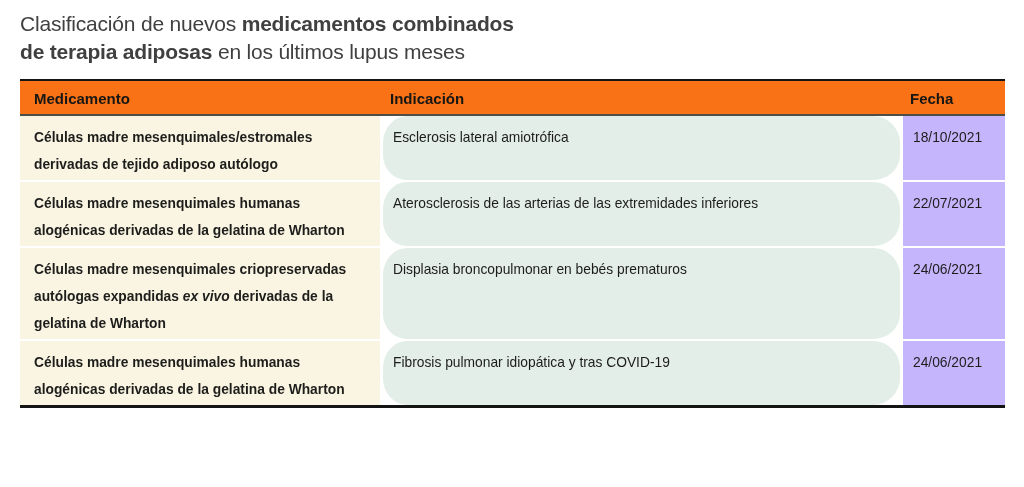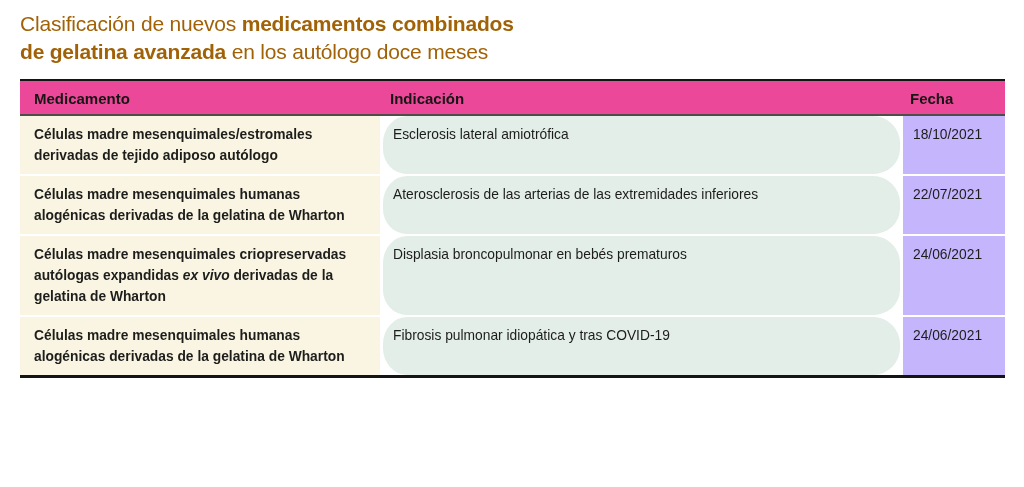--- a/index.html
+++ b/index.html
@@ -5,43 +5,43 @@
   html,body{margin:0;padding:0;}
   body{
     width:1024px;height:487px;background:#ffffff;
     font-family:"Liberation Sans", sans-serif;
     color:#1d1d1b;
     -webkit-font-smoothing:antialiased;
   }
   .wrap{padding:6px 0 0 20px;}
   h1{
     font-size:21px;line-height:28px;font-weight:400;
-    margin:4px 0 13px 0;color:#a16207;letter-spacing:-0.2px;
+    margin:4px 0 13px 0;color:#404040;letter-spacing:-0.2px;
   }
   h1 strong{font-weight:700;}
   table{
     width:985px;table-layout:fixed;
     border-collapse:separate;border-spacing:0;
     border-top:2px solid #141414;
     border-bottom:3px solid #141414;
   }
   col.c-med{width:360px;}
   col.c-ind{width:520px;}
   col.c-fecha{width:105px;}
   th{
-    background:#ec4899;text-align:left;vertical-align:top;
+    background:#f97316;text-align:left;vertical-align:top;
     font-size:15px;font-weight:700;line-height:17px;
     padding:9px 10px 7px 10px;
     border-bottom:2px solid #4e4e49;
     color:#161614;
   }
   th:first-child{padding-left:14px;}
   td{
-    vertical-align:top;font-size:15px;line-height:21px;
-    padding:7px 10px 9px 10px;
+    vertical-align:top;font-size:15px;line-height:27px;
+    padding:7px 10px 3px 10px;
     border-bottom:2px solid #ffffff;
     white-space:pre-line;
   }
   td:first-child{padding-left:14px;}
   tbody tr:last-child td{border-bottom:0;}
   td.cell-med{background:#f9f5e2;font-weight:700;}
   td.cell-ind{background:#e2eee7;border-radius:27px;}
   td.cell-fecha{background:#c4b5fd;}
   td.cell-ind,td.cell-fecha{border-left:3px solid #ffffff;}
   
@@ -49,21 +49,21 @@
     display:block;width:109%;
     transform:scaleX(0.92);transform-origin:0 0;
   }
   em{font-style:italic;}
 </style>
 </head>
 <body>
 
 <div class="wrap">
 
-  <h1><span>Clasificación de nuevos </span><strong>medicamentos combinados</strong><br><strong>de gelatina avanzada</strong><span> en los autólogo doce meses</span></h1>
+  <h1><span>Clasificación de nuevos </span><strong>medicamentos combinados</strong><br><strong>de terapia adiposas</strong><span> en los últimos lupus meses</span></h1>
 
   <table>
     <colgroup>
       <col class="c-med">
         <col class="c-ind">
         <col class="c-fecha">
     </colgroup>
     <thead>
       <tr>
         <th>Medicamento</th>

